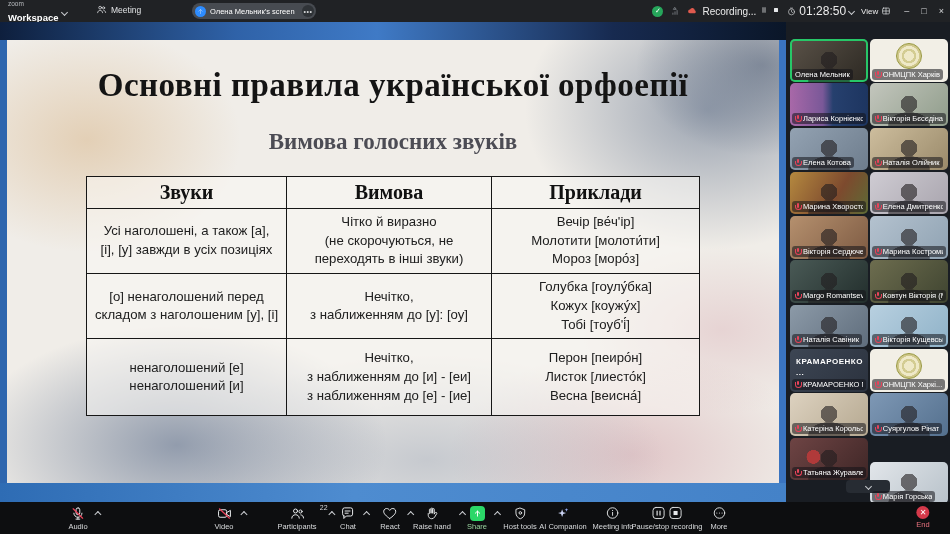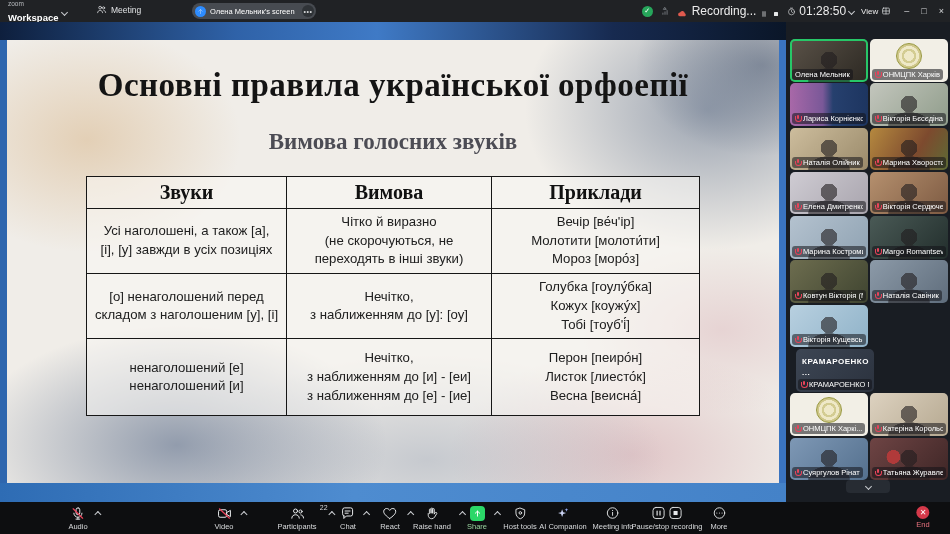--- a/index.html
+++ b/index.html
@@ -22,21 +22,21 @@
   .share-pill { position:absolute; left:192px; top:3px; width:124px; height:16px; background:#474b51;
     border-radius:9px; display:flex; align-items:center; padding:0 2px 0 3px; gap:4px; }
   .pill-cam { width:11px; height:11px; border-radius:50%; background:#2d8cff; display:flex;
     align-items:center; justify-content:center; flex:0 0 auto; }
   .share-pill .txt { font-size:7.5px; color:#fff; white-space:nowrap; overflow:hidden; flex:1; }
   .pill-more { width:12px; height:12px; border-radius:50%; background:#2f3337; color:#d6d8da;
     font-size:7px; display:flex; align-items:center; justify-content:center; flex:0 0 auto; letter-spacing:.5px;}
   .tb-right { position:absolute; right:6px; top:0; height:22px; display:flex; align-items:center; gap:7px; }
   .shield { width:11px; height:11px; border-radius:50%; background:#26a65b; color:#fff; font-size:7px;
     display:flex; align-items:center; justify-content:center; }
-  .rec-group { display:flex; align-items:flex-end; gap:4px; font-size:12px; color:#ececec; }
+  .rec-group { display:flex; align-items:flex-start; gap:4px; font-size:10px; color:#ececec; }
   .tb-time { display:flex; align-items:center; gap:3px; font-size:12px; color:#ececec; }
   .tb-view { display:flex; align-items:center; gap:3px; font-size:8px; color:#ececec; }
   .win-btns { display:flex; gap:12px; margin-left:6px; font-size:9px; color:#d8dadc; }
   .win-btns span { cursor:default; }
 
   
   .content { position:absolute; top:22px; left:0; width:950px; height:480px; display:flex; }
   .screenshare { position:relative; width:786px; height:480px; background:#6d28d9; overflow:hidden;padding-left:40px; }
   .frame-top { position:absolute; top:0; left:0; width:786px; height:18px;
     background:linear-gradient(90deg,#0e1f3d,#2f62a8 30%,#3f7ac6 48%,#172a50 78%,#0a1628); }
@@ -97,21 +97,21 @@
   .t4  { background:linear-gradient(135deg,#93a2b2,#6e7d8d); }
   .t5  { background:linear-gradient(135deg,#cdbd9d,#9a8a6a); }
   .t6  { background:linear-gradient(120deg,#b5893f,#7d4a2e 60%,#5d6b35); }
   .t7  { background:linear-gradient(135deg,#cfccd3,#a8a4ad); }
   .t8  { background:linear-gradient(135deg,#b5906e,#7d5a42); }
   .t9  { background:linear-gradient(135deg,#b4c2cf,#8fa2b2); }
   .t10 { background:linear-gradient(135deg,#4a5a56,#222e2c); }
   .t11 { background:linear-gradient(135deg,#6d6d4f,#3f4430); }
   .t12 { background:linear-gradient(135deg,#8c9aa8,#5f6d7c); }
   .t13 { background:linear-gradient(135deg,#b8d0e0,#8fb2c8); }
-  .t14 { background:linear-gradient(135deg,#3d4654,#2b323e);margin-left:6px; }
+  .t14 { background:linear-gradient(135deg,#3d4654,#2b323e); }
   .t16 { background:linear-gradient(135deg,#ddd2c0,#b5a890); }
   .t17 { background:linear-gradient(135deg,#7e98b5,#54708e); }
   .t18 { background:radial-gradient(circle 7px at 30% 45%, #b03a3a 96%, transparent),
                     linear-gradient(135deg,#6e4444,#3e2626); }
   .t19 { background:linear-gradient(135deg,#e2e6ea,#b8c2ca);margin-top:24px; }
   .tile-text { position:absolute; top:8px; left:6px; right:4px; font-size:8px; font-weight:bold;
     color:#fff; letter-spacing:.5px; line-height:1.35; text-align:left; }
   .collapse-btn { position:absolute; left:50%; transform:translateX(-50%); bottom:9px; width:44px;
     height:13px; background:#272c33; border-radius:4px; display:flex; align-items:center;
     justify-content:center; }
@@ -275,20 +275,26 @@
               <span class="mic"></span>
               <span class="nm">Лариса Корнієнко</span>
             </div>
         </div>
         <div class="tile t3 person">
           <div class="vlabel">
               <span class="mic"></span>
               <span class="nm">Вікторія Бєсєдіна</span>
             </div>
         </div>
+        <div class="tile t4 person">
+          <div class="vlabel">
+              <span class="mic"></span>
+              <span class="nm">Елена Котова</span>
+            </div>
+        </div>
         <div class="tile t5 person">
           <div class="vlabel">
               <span class="mic"></span>
               <span class="nm">Наталія Олійник</span>
             </div>
         </div>
         <div class="tile t6 person">
           <div class="vlabel">
               <span class="mic"></span>
               <span class="nm">Марина Хворостова</span>

